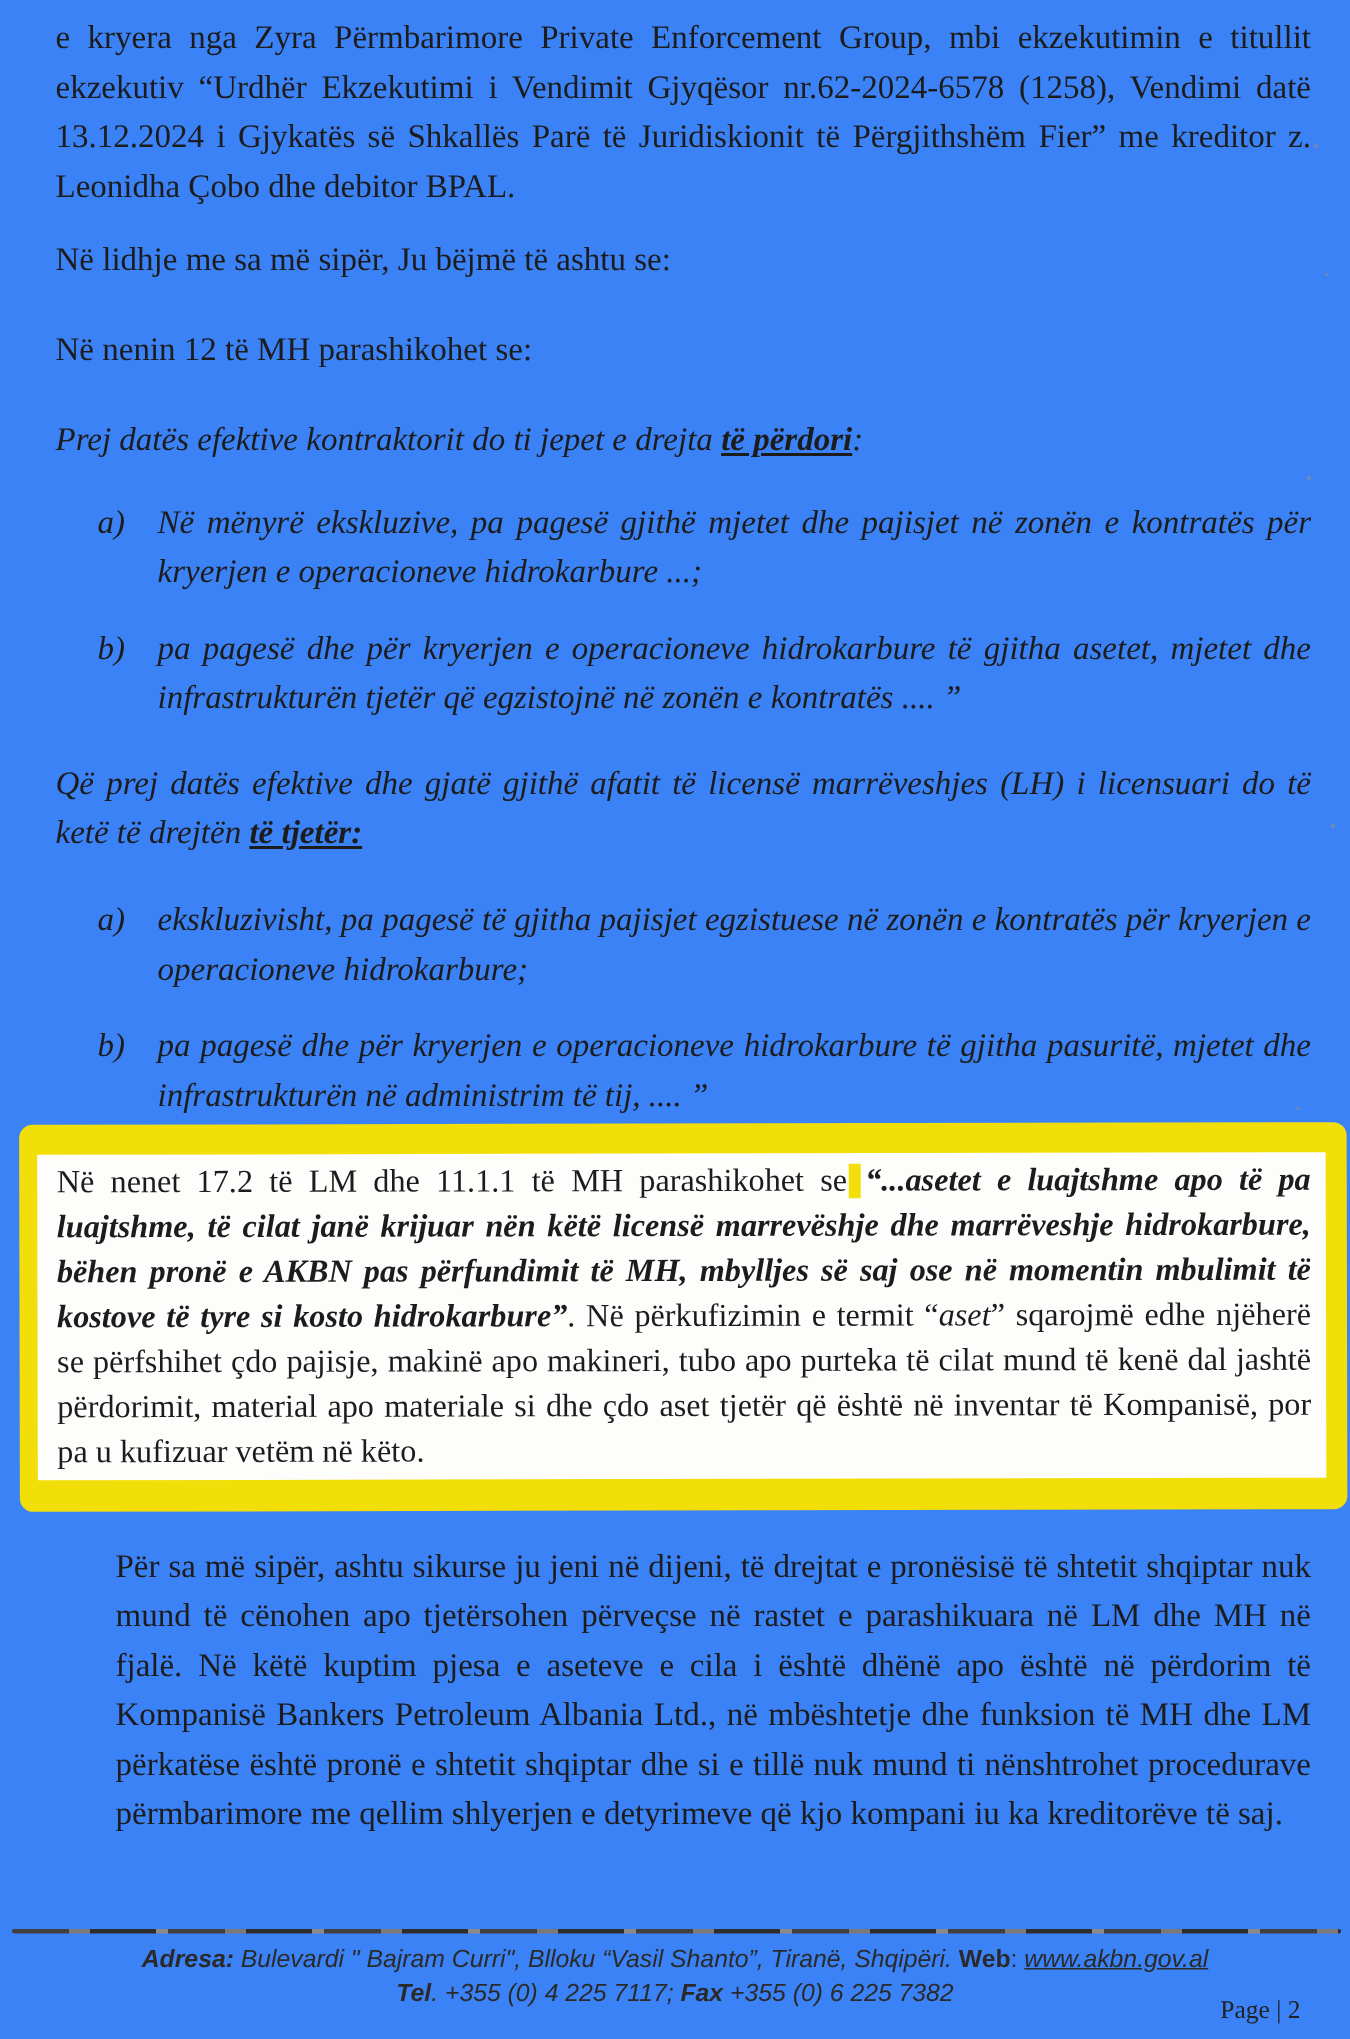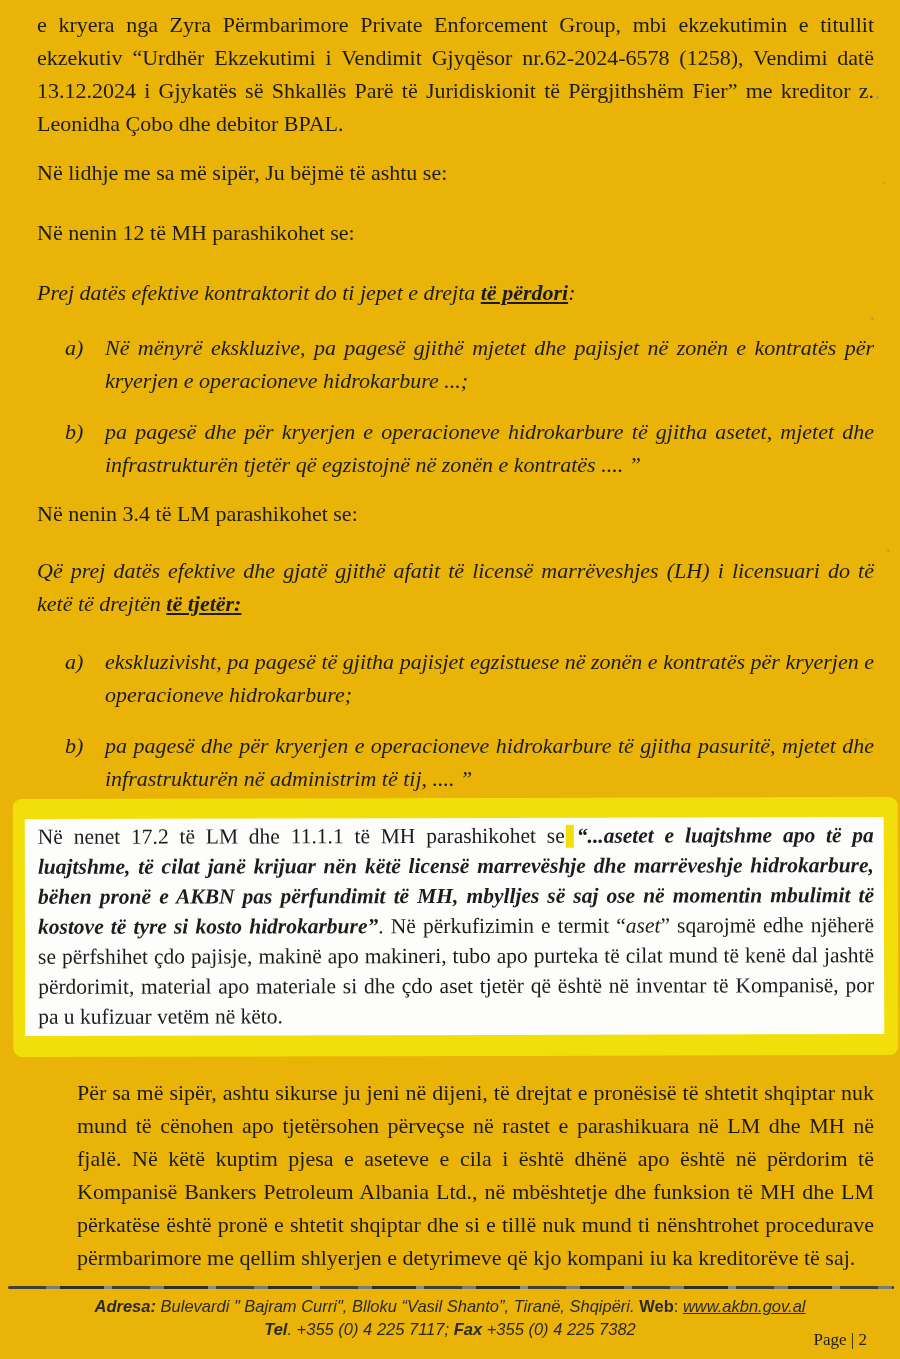--- a/index.html
+++ b/index.html
@@ -1,19 +1,19 @@
 <!DOCTYPE html>
 <html><head>
 <meta charset="utf-8">
 <style>
   html,body{margin:0;padding:0;}
   .page{
     position:relative;
     width:900px;height:1359px;
-    background:#eab308;
+    background:#3b82f6;
     font-family:"Liberation Serif", serif;
     color:#1c1c1c;
     overflow:hidden;
   }
   .content{padding:8px 26px 0 37px;}
   .para, .heading{
     font-size:22px;line-height:33px;text-align:justify;margin:0;
   }
   .rb{font-weight:bold;}
   .ri{font-style:italic;}
@@ -81,21 +81,20 @@
       <div class="li">
         <span class="li-marker">a)</span>
         <span class="li-text">Në mënyrë ekskluzive, pa pagesë gjithë mjetet dhe pajisjet në zonën e kontratës për kryerjen e operacioneve hidrokarbure ...;</span>
       </div>
       <div class="li">
         <span class="li-marker">b)</span>
         <span class="li-text">pa pagesë dhe për kryerjen e operacioneve hidrokarbure të gjitha asetet, mjetet dhe infrastrukturën tjetër që egzistojnë në zonën e kontratës .... ”</span>
       </div>
     </div>
 
-    <p class="para mt-h34">Në nenin 3.4 të LM parashikohet se:</p>
 
     <p class="para mt-qe"><span class="ri">Që prej datës efektive dhe gjatë gjithë afatit të licensë marrëveshjes (LH) i licensuari do të ketë të drejtën </span><span class="rb ri ru">të tjetër:</span></p>
 
     <div class="list2">
       <div class="li">
         <span class="li-marker">a)</span>
         <span class="li-text">ekskluzivisht, pa pagesë të gjitha pajisjet egzistuese në zonën e kontratës për kryerjen e operacioneve hidrokarbure;</span>
       </div>
       <div class="li">
         <span class="li-marker">b)</span>
@@ -113,17 +112,17 @@
 
   <span class="speck" style="left:876px;top:96px;width:3px;height:3px;"></span>
   <span class="speck" style="left:883px;top:182px;width:3px;height:2px;"></span>
   <span class="speck" style="left:871px;top:317px;width:3px;height:3px;"></span>
   <span class="speck" style="left:887px;top:549px;width:3px;height:3px;"></span>
   <span class="speck" style="left:864px;top:738px;width:3px;height:2px;"></span>
 
   <div class="footer">
     <div class="footer-rule"></div>
     <p class="footer-line"><span class="rb ri">Adresa:</span><span class="ri"> Bulevardi " Bajram Curri",  Blloku “Vasil Shanto”, Tiranë, Shqipëri. </span><span class="rb">Web</span><span>: </span><span class="ri ru">www.akbn.gov.al</span></p>
-    <p class="footer-line"><span class="rb ri">Tel</span><span class="ri">. +355 (0) 4 225 7117; </span><span class="rb ri">Fax</span><span class="ri"> +355 (0) 4 225 7382</span></p>
+    <p class="footer-line"><span class="rb ri">Tel</span><span class="ri">. +355 (0) 4 225 7117; </span><span class="rb ri">Fax</span><span class="ri"> +355 (0) 6 225 7382</span></p>
   </div>
 
   <div class="page-num">Page | 2</div>
 </div>
 
 </body></html>

